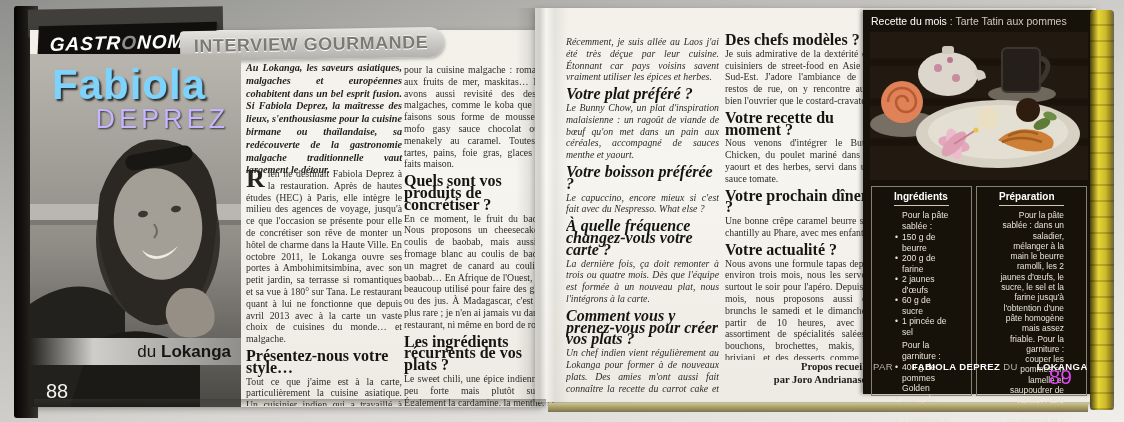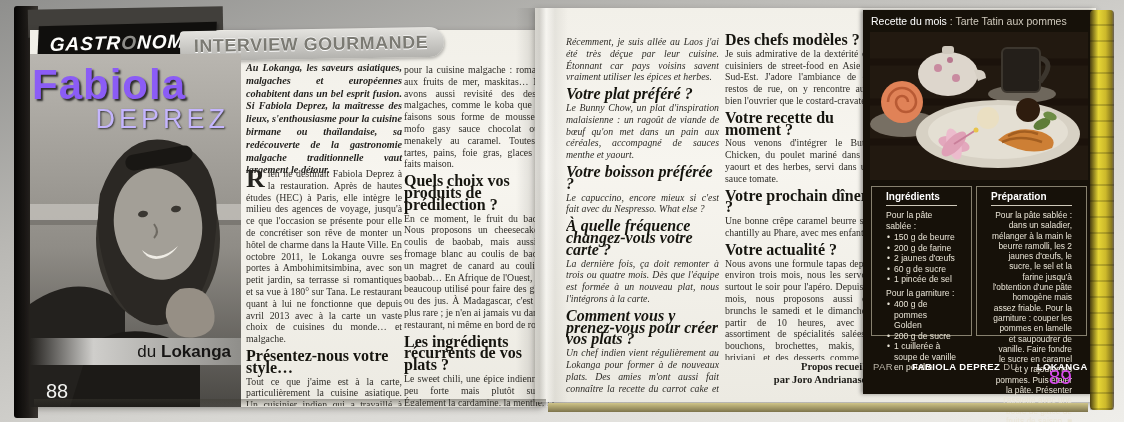--- a/index.html
+++ b/index.html
@@ -32,21 +32,21 @@
   .tab-gastro span{font:italic 900 19px/1 "Liberation Sans",sans-serif;color:#fdfdfb;letter-spacing:1px;}
   .tab-gastro .grey-o{color:#8e8d89;}
   .banner{position:absolute;left:150px;top:-1px;width:250px;height:30px;border-radius:4px 15px 15px 4px;
     background:linear-gradient(180deg,#e4e3df,#b3b2ae);display:flex;align-items:center;padding-left:14px;
     transform:rotate(-1deg);box-shadow:1px 2px 3px rgba(0,0,0,.25);}
   .banner span{font:700 18px/1 "Liberation Sans",sans-serif;color:#7b7a73;letter-spacing:.5px;
     text-shadow:0 1px 0 #ffffff,0 -1px 0 rgba(255,255,255,.6);}
   
   .photo-block{position:absolute;left:0;top:24px;width:211px;height:353px;background:#0b0a08;overflow:hidden;}
   .photo-block svg{position:absolute;left:0;top:0;}
-  .fab-first{position:absolute;left:2px;top:10px;font:700 42px/1 "Liberation Sans",sans-serif;color:#8b5cf6;
+  .fab-first{position:absolute;left:22px;top:10px;font:700 42px/1 "Liberation Sans",sans-serif;color:#7dd3fc;
     text-shadow:2px 2px 2px rgba(0,0,0,.75);letter-spacing:1px;}
   .fab-last{position:absolute;right:12px;top:52px;font:400 27px/1 "Liberation Sans",sans-serif;color:#c4b5fd;
     letter-spacing:4px;text-shadow:1px 1px 2px rgba(0,0,0,.7);}
   .venue-band{position:absolute;left:0;right:0;bottom:42px;height:27px;
     background:linear-gradient(90deg,rgba(210,210,206,0) 0%,#cfcecb 30%,#8f8e8a 100%);
     display:flex;align-items:center;justify-content:flex-end;padding-right:10px;
     font:400 17px/1 "Liberation Sans",sans-serif;color:#161514;}
   .venue-band b{font-weight:700;margin-left:5px;}
   .pageno-left{position:absolute;left:16px;bottom:6px;font:400 20px/1 "Liberation Sans",sans-serif;color:#f2f2f0;}
   
@@ -61,26 +61,26 @@
   .c3{left:31px;top:28px;width:153px;height:358px;font-style:italic;}
   .c4{left:190px;top:24px;width:150px;height:328px;}
   .art-byline{position:absolute;left:160px;top:352px;width:180px;text-align:right;
     font:700 10.5px/13px "Liberation Serif",serif;color:#1c1b17;}
   
   .recipe-panel{position:absolute;left:328px;top:2px;width:231px;height:384px;background:#161109;
     box-shadow:-2px 0 4px rgba(0,0,0,.4);}
   .recipe-header{padding:5px 8px 3px 8px;font:400 10.5px/1.2 "Liberation Sans",sans-serif;color:#cfc9bc;}
   .recipe-header b{color:#ffffff;font-weight:400;}
   .food-photo{position:absolute;left:7px;top:22px;}
-  .boxed{position:absolute;top:176px;height:150px;border:1px solid #87816f;padding:5px 14px;box-sizing:border-box;color:#e9e4d6;}
+  .boxed{position:absolute;top:176px;height:210px;border:1px solid #87816f;padding:5px 22px;box-sizing:border-box;color:#e9e4d6;}
   .ing-box{left:8px;width:101px;}
   .prep-box{left:113px;width:111px;}
   .box-title{font:700 10px/1 "Liberation Sans",sans-serif;color:#ffffff;border-bottom:1px solid #cfc9ba;
     padding-bottom:3px;margin-bottom:4px;}
-  .ing-group-title{font:400 8.6px/10.5px "Liberation Sans",sans-serif;margin:3px 0 1px 0;}
+  .ing-group-title{font:400 8.6px/10.5px "Liberation Sans",sans-serif;margin:3px 0 1px 8px;}
   .ing-item{font:400 8.6px/10.5px "Liberation Sans",sans-serif;padding-left:8px;position:relative;}
   .ing-item:before{content:"•";position:absolute;left:1px;}
   .prep-text{font:400 8.4px/10.3px "Liberation Sans",sans-serif;text-align:right;}
   .recipe-byline{position:absolute;left:10px;top:352px;font:400 9.5px/1 "Liberation Sans",sans-serif;
     color:#b9b3a6;letter-spacing:.4px;}
   .recipe-byline b{color:#ffffff;font-weight:700;margin-left:16px;}
   .pageno-right{position:absolute;right:22px;top:356px;font:400 21px/1 "Liberation Sans",sans-serif;color:#d946ef;}
 </style>
 </head>
 <body>
@@ -134,21 +134,21 @@
       </div>
 
       <div class="intro">Au Lokanga, les saveurs asiatiques, malgaches et européennes cohabitent dans un bel esprit fusion. Si Fabiola Deprez, la maîtresse des lieux, s'enthousiasme pour la cuisine birmane ou thaïlandaise, sa redécouverte de la gastronomie malgache traditionnelle vaut largement le détour.</div>
       <div class="col c1">
           <div class="para"><span class="dropcap">R</span>ien ne destinait Fabiola Deprez à la restauration. Après de hautes études (HEC) à Paris, elle intègre le milieu des agences de voyage, jusqu'à ce que l'occasion se présente pour elle de concrétiser son rêve de monter un hôtel de charme dans la Haute Ville. En octobre 2011, le Lokanga ouvre ses portes à Ambohimitsimbina, avec son petit jardin, sa terrasse si romantiques et sa vue à 180° sur Tana. Le restaurant quant à lui ne fonctionne que depuis avril 2013 avec à la carte un vaste choix de cuisines du monde… et malgache.</div>
           <div class="q">Présentez-nous votre style…</div>
           <div class="para">Tout ce que j'aime est à la carte, particulièrement la cuisine asiatique. Un cuisinier indien qui a travaillé à Singapour, en Malaisie et en Thaïlande est venu former l'équipe, cette année. Comme j'ai grandi ici, j'ai aussi un faible</div>
         </div>
       <div class="col c2">
           <div class="para">pour la cuisine malgache : romazava aux fruits de mer, maskitas… Nous avons aussi revisité des desserts malgaches, comme le koba que nous faisons sous forme de mousse, les mofo gasy sauce chocolat ou le menakely au caramel. Toutes les tartes, pains, foie gras, glaces sont faits maison.</div>
-          <div class="q">Quels choix vos produits de prédilection ?</div>
+          <div class="q">Quels sont vos produits de concrétiser ?</div>
           <div class="para">En ce moment, le fruit du baobab. Nous proposons un cheesecake au coulis de baobab, mais aussi du fromage blanc au coulis de baobab, un magret de canard au coulis de baobab… En Afrique de l'Ouest, il est beaucoup utilisé pour faire des glaces ou des jus. À Madagascar, c'est bien plus rare ; je n'en ai jamais vu dans un restaurant, ni même en bord de route.</div>
           <div class="q">Les ingrédients récurrents de vos plats ?</div>
           <div class="para">Le sweet chili, une épice indienne un peu forte mais plutôt sucrée. Également la cardamine, la menthe, la citronnelle, les graines de sésame, la coriandre et les classiques de Madagascar comme la vanille et le gingembre.</div>
         </div>
     </div>
 
     <div class="page page-R">
       <div class="col c3">
           <div class="para">Récemment, je suis allée au Laos j'ai été très déçue par leur cuisine. Étonnant car pays voisins savent vraiment utiliser les épices et herbes.</div>
           <div class="q">Votre plat préféré ?</div>

